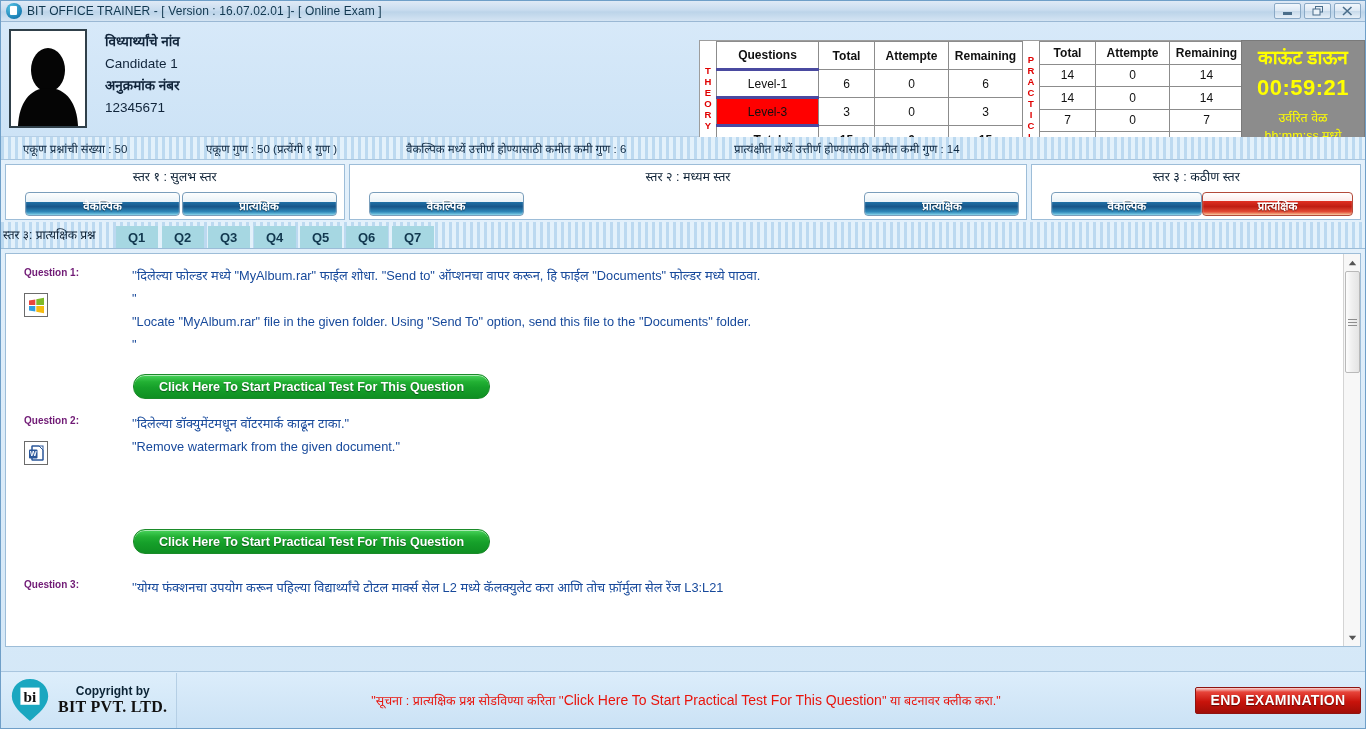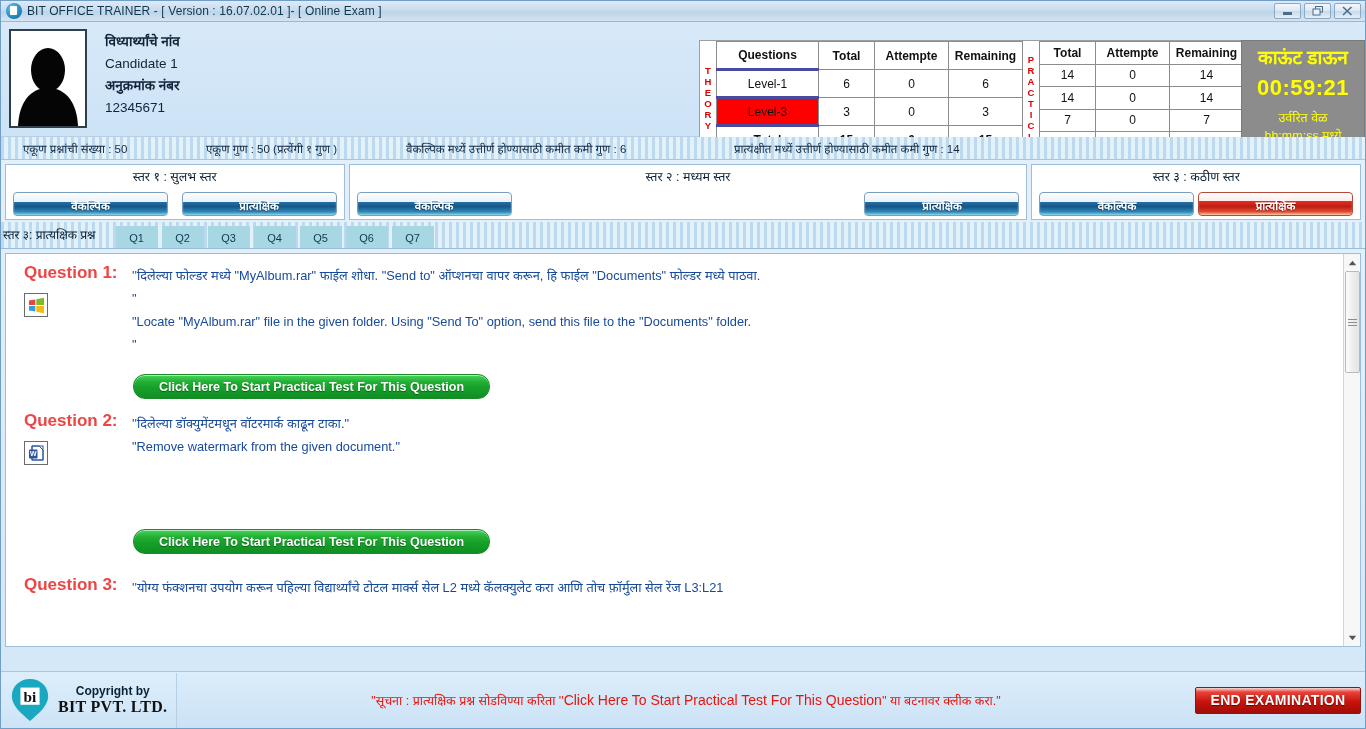--- a/index.html
+++ b/index.html
@@ -152,21 +152,21 @@
     height: 56px;
     display: flex; flex-direction: column; align-items: center;
   }
   .level-box.l1 { width: 340px; }
   .level-box.l2 { width: 680px; }
   .level-box.l3 { width: 330px; }
   .level-title {
     font-size: 12.5px; color: #0b1f33; margin-top: 3px; font-weight: normal;
   }
   .level-btn-row {
-    position: absolute; bottom: 3px; left: 0; right: 0;
+    position: absolute; bottom: 3px; left: 12px; right: 0;
     display: flex; justify-content: space-between; padding: 0 7px;
   }
   .btn3d {
     width: 155px; height: 24px;
     border-radius: 4px;
     border: 1px solid #7a9ebb;
     background:
       linear-gradient(180deg, #fdfefe 0%, #e8f1f7 42%, #1f6ea4 43%, #17568a 62%, #2e87b8 85%, #7fd0e8 100%);
     color: #ffffff;
     font-size: 11.5px; font-weight: bold;
@@ -194,44 +194,45 @@
   .qtab-label {
     font-size: 12px; color: #0b1f33;
     padding: 0 10px 5px 2px; white-space: nowrap;
   }
   .qtabs { display: flex; gap: 4px; margin-left: 10px; }
   .qtab {
     width: 42px; height: 22px;
     background: #a6d7e2;
     border: 1px solid #a6d7e2;
     border-bottom: none;
-    color: #12384f; font-size: 11px;
+    color: #12384f; font-size: 13px;
     display: flex; align-items: center; justify-content: center;
     cursor: pointer;
+    font-weight: bold;
   }
   .qtab.active { background: #a6d7e2; }
 
   
   .qarea {
     margin: 4px 4px 0 4px;
     height: 394px;
     background: #ffffff;
     border: 1px solid #9dbdd8;
     display: flex;
     position: relative;
     overflow: hidden;
   }
   .qscroll {
     flex: 1; overflow: hidden; position: relative;
     padding: 10px 0 0 0;
   }
   .qblock { display: flex; padding: 0 0 0 18px; }
   .qleft { width: 108px; flex: none; }
   .qnum {
-    font-size: 17px; font-weight: bold; color: #ef4444;
+    font-size: 10px; font-weight: bold; color: #701a75;
     line-height: 18px;
   }
   .qicon {
     width: 24px; height: 24px; margin-top: 11px;
     border: 1px solid #6b6b6b; background: #fff;
     display: flex; align-items: center; justify-content: center;
   }
   .qtext {
     font-size: 12.8px; color: #17499b; line-height: 23px;
     flex: 1; padding-right: 30px;

